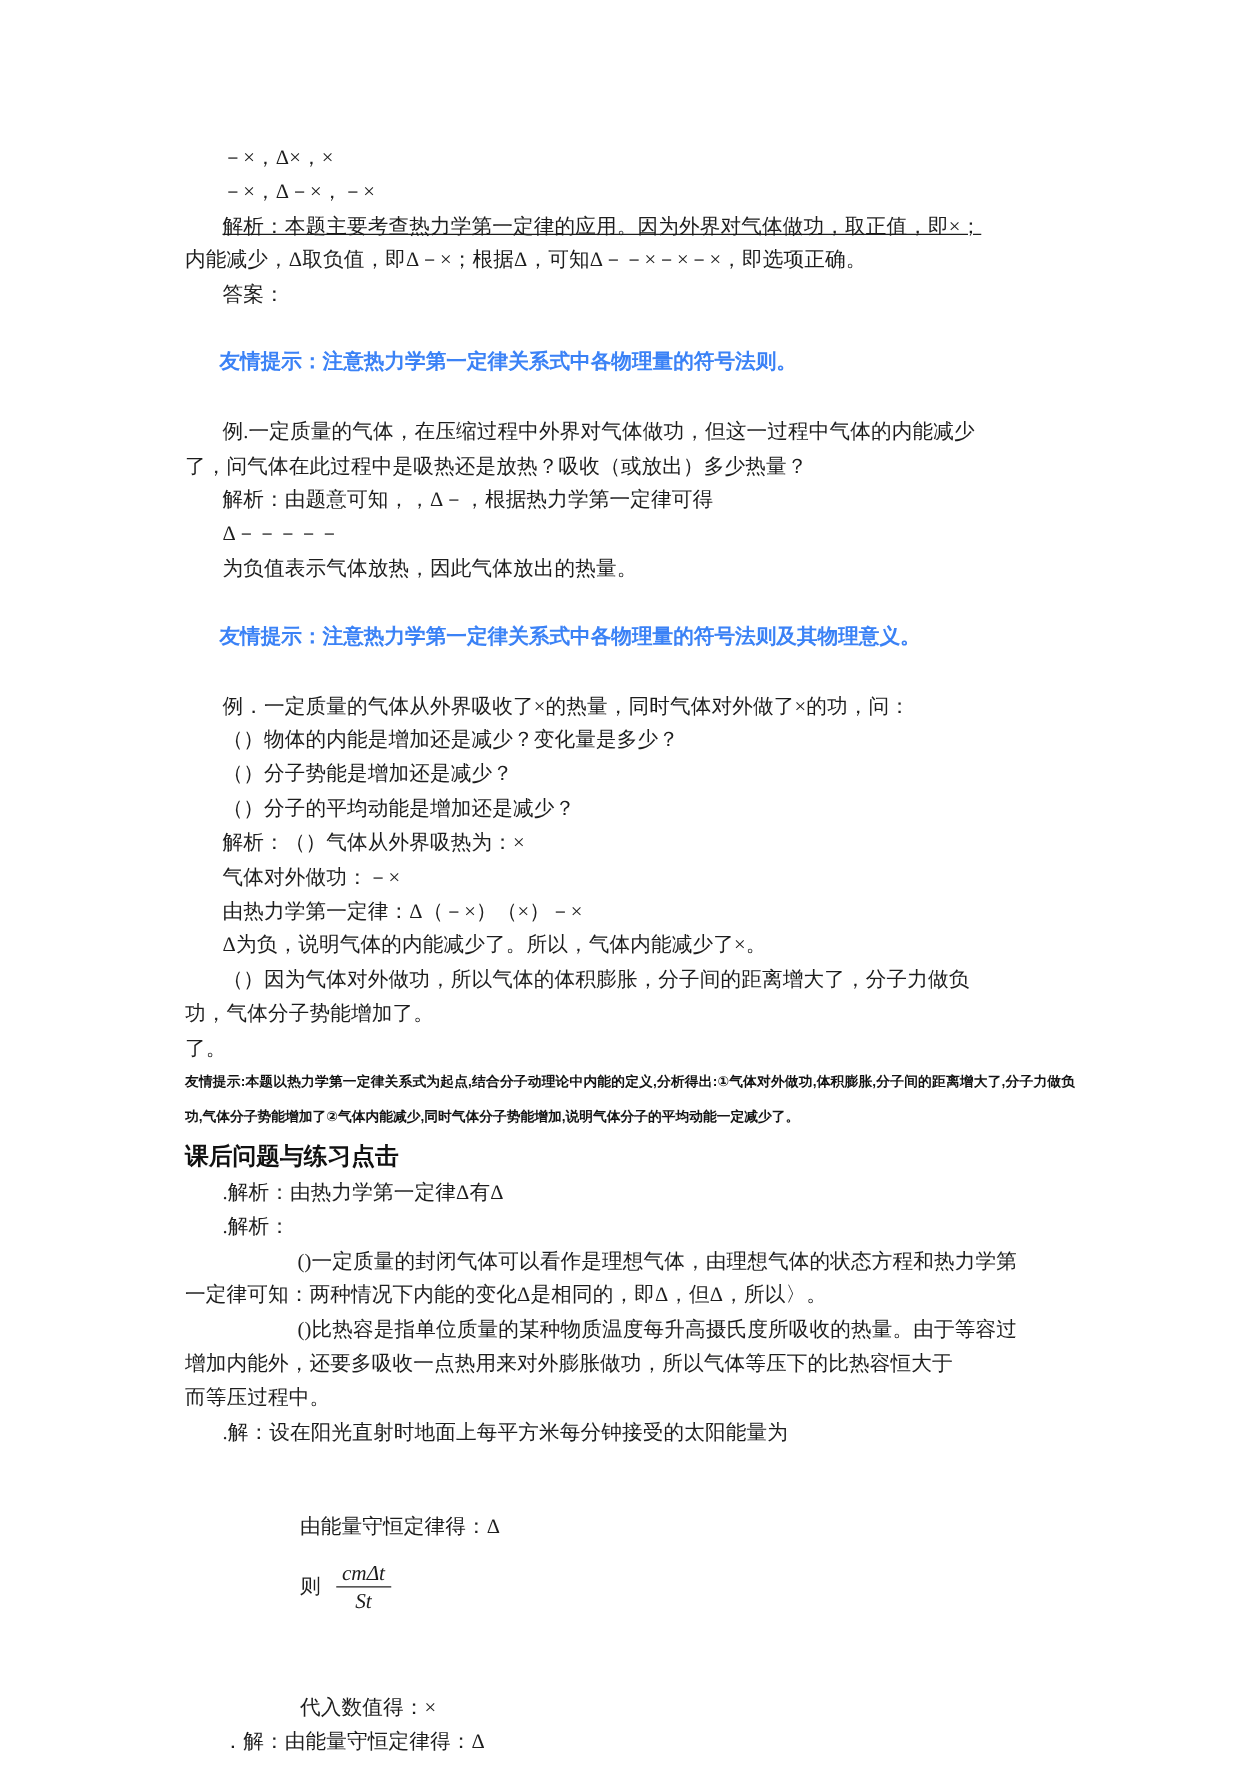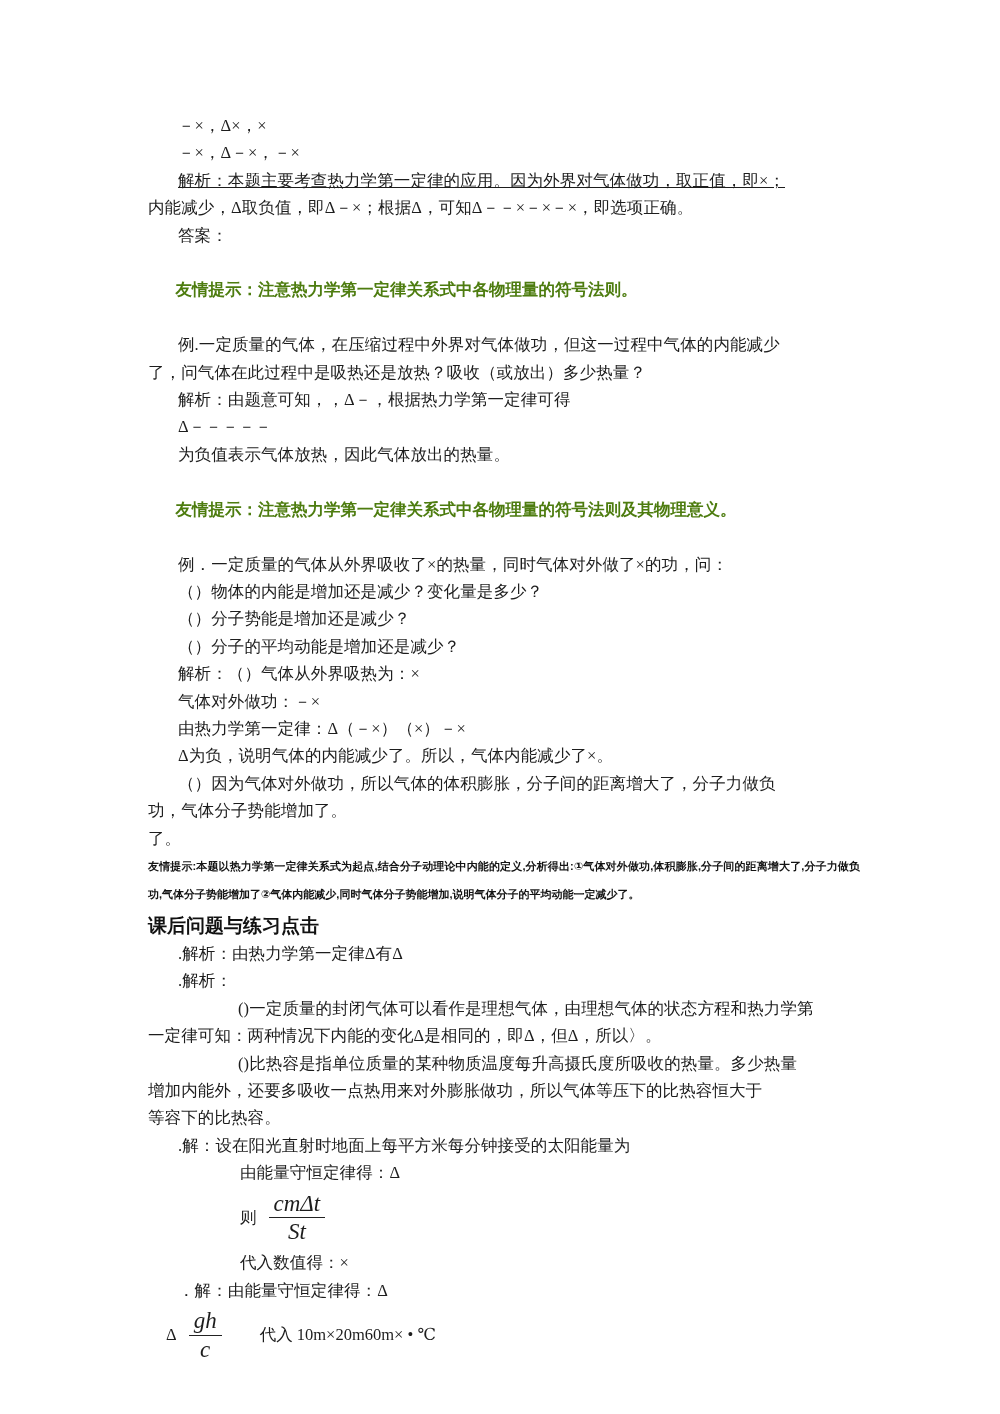--- a/index.html
+++ b/index.html
@@ -29,33 +29,33 @@
   
   .line {
     font-family: "Liberation Serif", "DejaVu Serif", serif;
     font-size: 16.5px;
     line-height: 27.4px;
     color: #1d1d1d;
     white-space: pre-wrap;
     letter-spacing: 0.1px;
   }
   .line.ind1 { text-indent: 0; padding-left: 30px; }
-  .line.ind3 { padding-left: 92px; }
+  .line.ind3 { padding-left: 92px; margin-top: 48px; }
   .line.flow0 {
     text-indent: 0;
     text-align: justify;
     text-justify: inter-ideograph;
   }
 
   
   .tip {
     font-family: "Liberation Sans", "DejaVu Sans", sans-serif;
     font-size: 16.5px;
     line-height: 27.4px;
-    color: #4d7c0f;
+    color: #3b82f6;
     font-weight: 700;
     white-space: pre-wrap;
   }
   .tip .tip-label {
     font-weight: 700;
   }
   .tip .tip-text {
     font-weight: 700;
   }
   .tip-block {
@@ -86,23 +86,23 @@
     align-items: center;
     color: #1d1d1d;
   }
   .mathline .pre { margin-right: 8px; }
   .mathline .post { margin-left: 34px; }
   .frac {
     display: inline-flex;
     flex-direction: column;
     font-style: italic;
     font-family: "Liberation Serif", "DejaVu Serif", serif;
-    font-size: 23px;
+    font-size: 17px;
     vertical-align: middle;
-    margin: 4px 4px;
+    margin: 14px 4px;
     line-height: 1.12;
   }
   .frac .num {
     padding: 0 5px 1px 5px;
   }
   .frac .den {
     padding: 1px 5px 0 5px;
     border-top: 1.2px solid #222;
     width: 100%;
     box-sizing: border-box;
@@ -160,23 +160,23 @@
     </div>
 
     <div class="heading">课后问题与练习点击</div>
 
     <div class="line ind1">.解析：由热力学第一定律Δ有Δ</div>
     <div class="line ind1">.解析：</div>
 
     <div class="line flow0" style="text-indent:60px; padding-left:30px;">()一定质量的封闭气体可以看作是理想气体，由理想气体的状态方程和热力学第</div>
     <div class="line flow0">一定律可知：两种情况下内能的变化Δ是相同的，即Δ，但Δ，所以〉。</div>
 
-    <div class="line flow0" style="text-indent:60px; padding-left:30px;">()比热容是指单位质量的某种物质温度每升高摄氏度所吸收的热量。多少热量</div>
+    <div class="line flow0" style="text-indent:60px; padding-left:30px;">()比热容是指单位质量的某种物质温度每升高摄氏度所吸收的热量。由于等容过</div>
     <div class="line flow0">增加内能外，还要多吸收一点热用来对外膨胀做功，所以气体等压下的比热容恒大于</div>
-    <div class="line flow0">等容下的比热容。</div>
+    <div class="line flow0">而等压过程中。</div>
 
     <div class="line ind1">.解：设在阳光直射时地面上每平方米每分钟接受的太阳能量为</div>
     <div class="line ind3">由能量守恒定律得：Δ</div>
 
     <div class="mathline" style="padding-left:92px;">
       <span class="pre">则</span>
       <span class="frac">
         <span class="num">cmΔt</span>
         <span class="den">St</span>
       </span>

